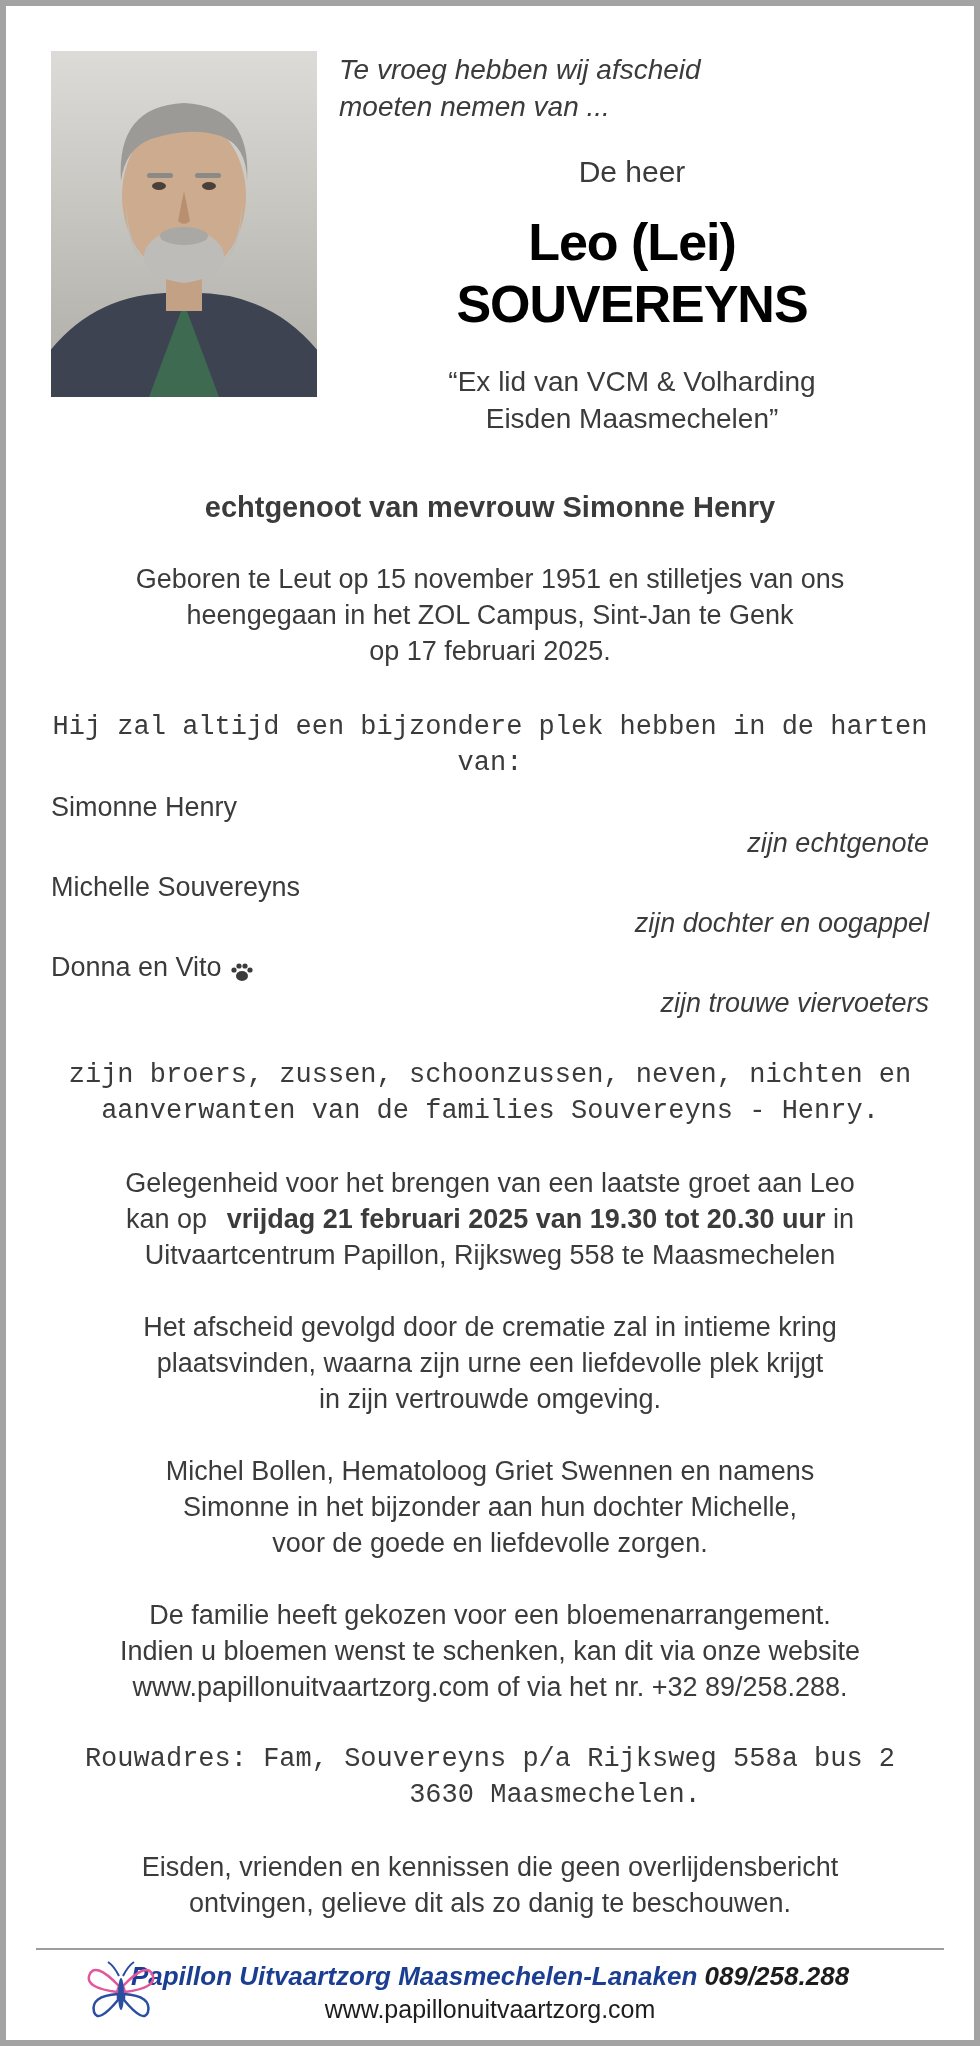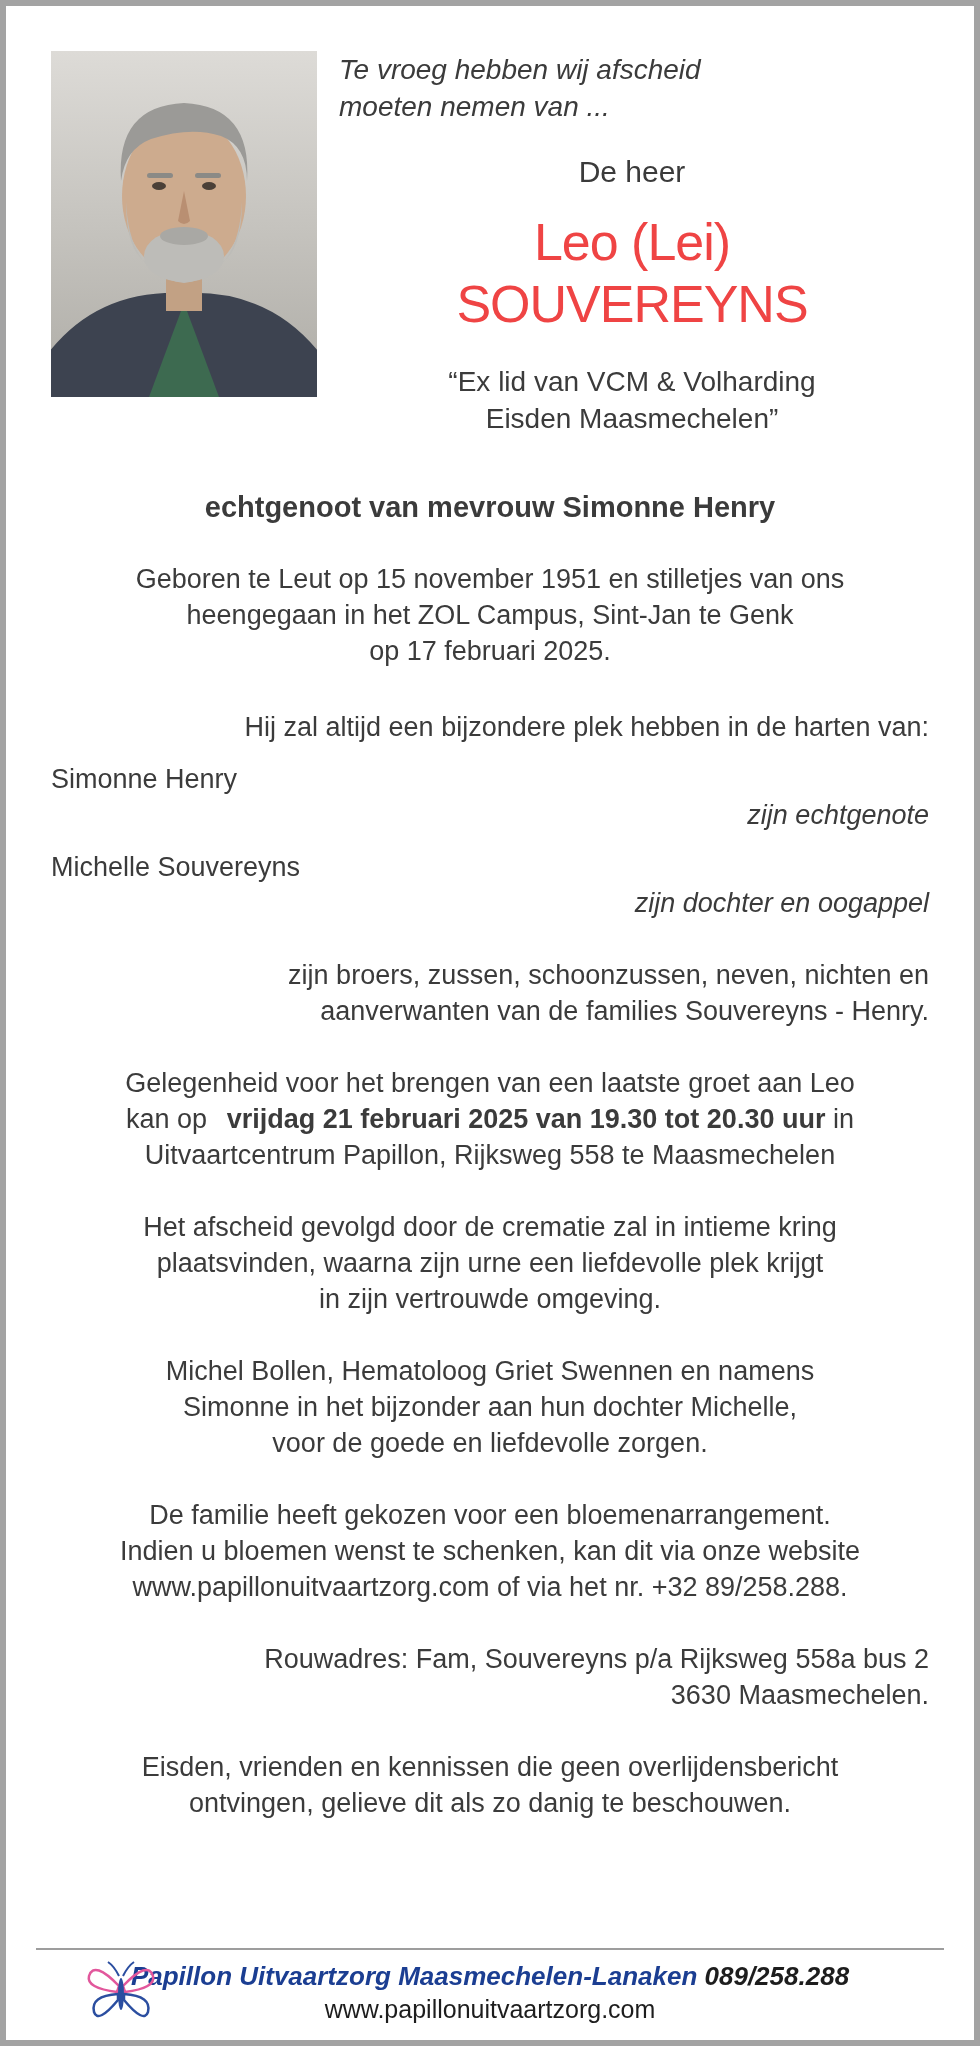--- a/index.html
+++ b/index.html
@@ -14,29 +14,29 @@
     color:#3b3b3b;
     padding:45px 45px 0 45px;
     overflow:hidden;
   }
   .header{display:flex;align-items:flex-start;}
   .photo{width:266px;height:346px;flex:none;overflow:hidden;background:#c9c7c2;}
   .photo svg{display:block;}
   .header-right{flex:1;padding-left:18px;}
   .intro{font-style:italic;font-size:28px;line-height:37px;padding-left:4px;}
   .salutation{text-align:center;font-size:30px;margin-top:30px;}
-  .big-name{text-align:center;font-weight:normal;font-size:52px;line-height:62px;margin-top:22px;color:#ef4444;letter-spacing:-1px;}
+  .big-name{text-align:center;font-weight:bold;font-size:52px;line-height:62px;margin-top:22px;color:#000000;letter-spacing:-1px;}
   .subtitle{text-align:center;font-size:28px;line-height:37px;margin-top:28px;}
   .body-text{font-size:27px;line-height:36px;}
   .spouse{text-align:center;font-weight:bold;font-size:29px;margin-top:52px;}
   .para{margin-top:36px;}
   .center{text-align:center;}
-  .left{text-align:right;}
+  .left{text-align:center;font-family:Liberation Mono, monospace;}
   .hearts-intro{margin-top:40px;}
-  .rel-name{text-align:center;margin-top:16px;display:flex;align-items:center;gap:8px;}
+  .rel-name{text-align:center;margin-top:8px;display:flex;align-items:center;gap:8px;}
   .rel-role{text-align:right;font-style:italic;}
   .bold{font-weight:bold;margin-left:12px;}
   .rouwadres-line2{padding-left:130px;}
   .footer{
     position:absolute;left:30px;right:30px;bottom:16px;
     border-top:2px solid #9d9d9d;
     padding-top:10px;
     text-align:center;
   }
   .footer-brandline{font-size:26px;line-height:32px;font-style:italic;}
@@ -115,20 +115,35 @@
 
   <div>
     <div>
       <div class="rel-name body-text">Simonne Henry</div>
       <div class="rel-role body-text">zijn echtgenote</div>
     </div>
     <div>
       <div class="rel-name body-text">Michelle Souvereyns</div>
       <div class="rel-role body-text">zijn dochter en oogappel</div>
     </div>
+    <div>
+      <div class="rel-name body-text">
+        <span>Donna en Vito</span>
+        <span class="paw">
+          <svg width="24" height="22" viewBox="0 0 24 22">
+            <ellipse cx="12" cy="15" rx="6" ry="5" fill="#3b3b3b"></ellipse>
+            <circle cx="4" cy="9" r="2.6" fill="#3b3b3b"></circle>
+            <circle cx="9" cy="5" r="2.6" fill="#3b3b3b"></circle>
+            <circle cx="15" cy="5" r="2.6" fill="#3b3b3b"></circle>
+            <circle cx="20" cy="9" r="2.6" fill="#3b3b3b"></circle>
+          </svg>
+        </span>
+      </div>
+      <div class="rel-role body-text">zijn trouwe viervoeters</div>
+    </div>
   </div>
 
   <div class="para left body-text">
     <div>zijn broers, zussen, schoonzussen, neven, nichten en</div>
     <div>aanverwanten van de families Souvereyns - Henry.</div>
   </div>
 
   <div class="para center body-text">
     <div>Gelegenheid voor het brengen van een laatste groet aan Leo</div>
     <div>

